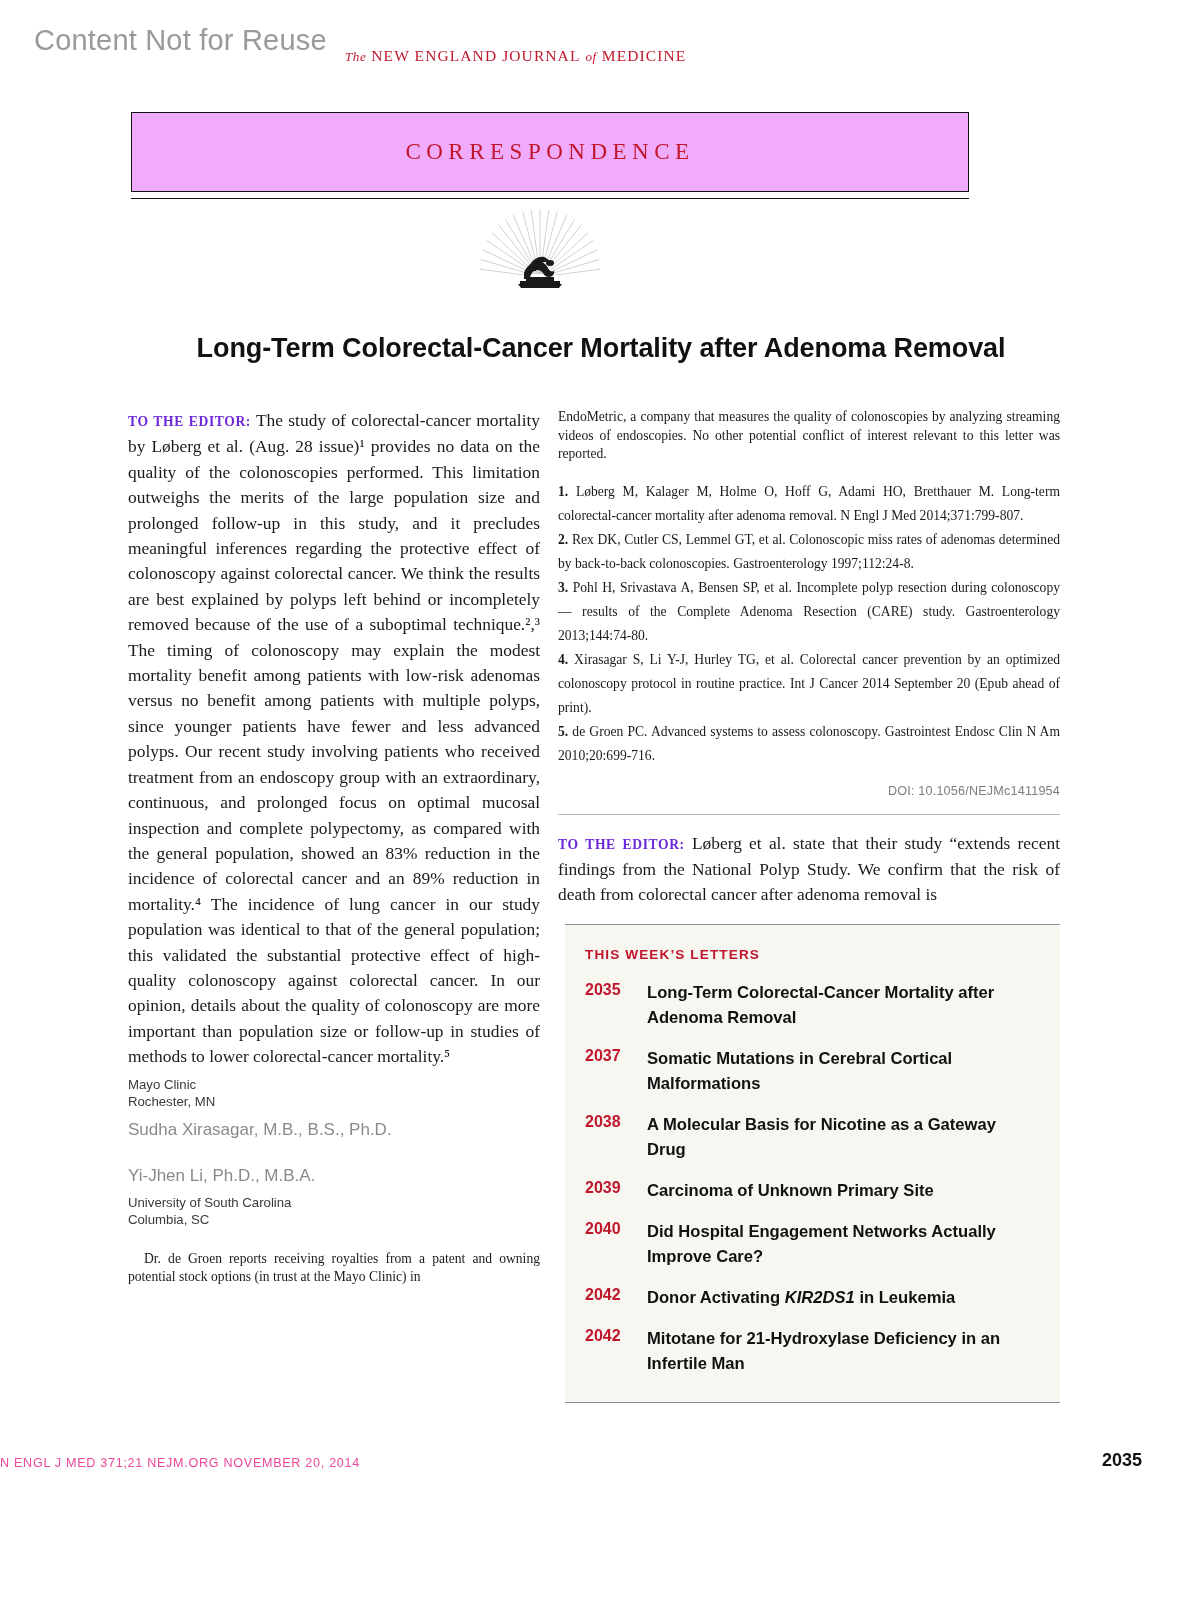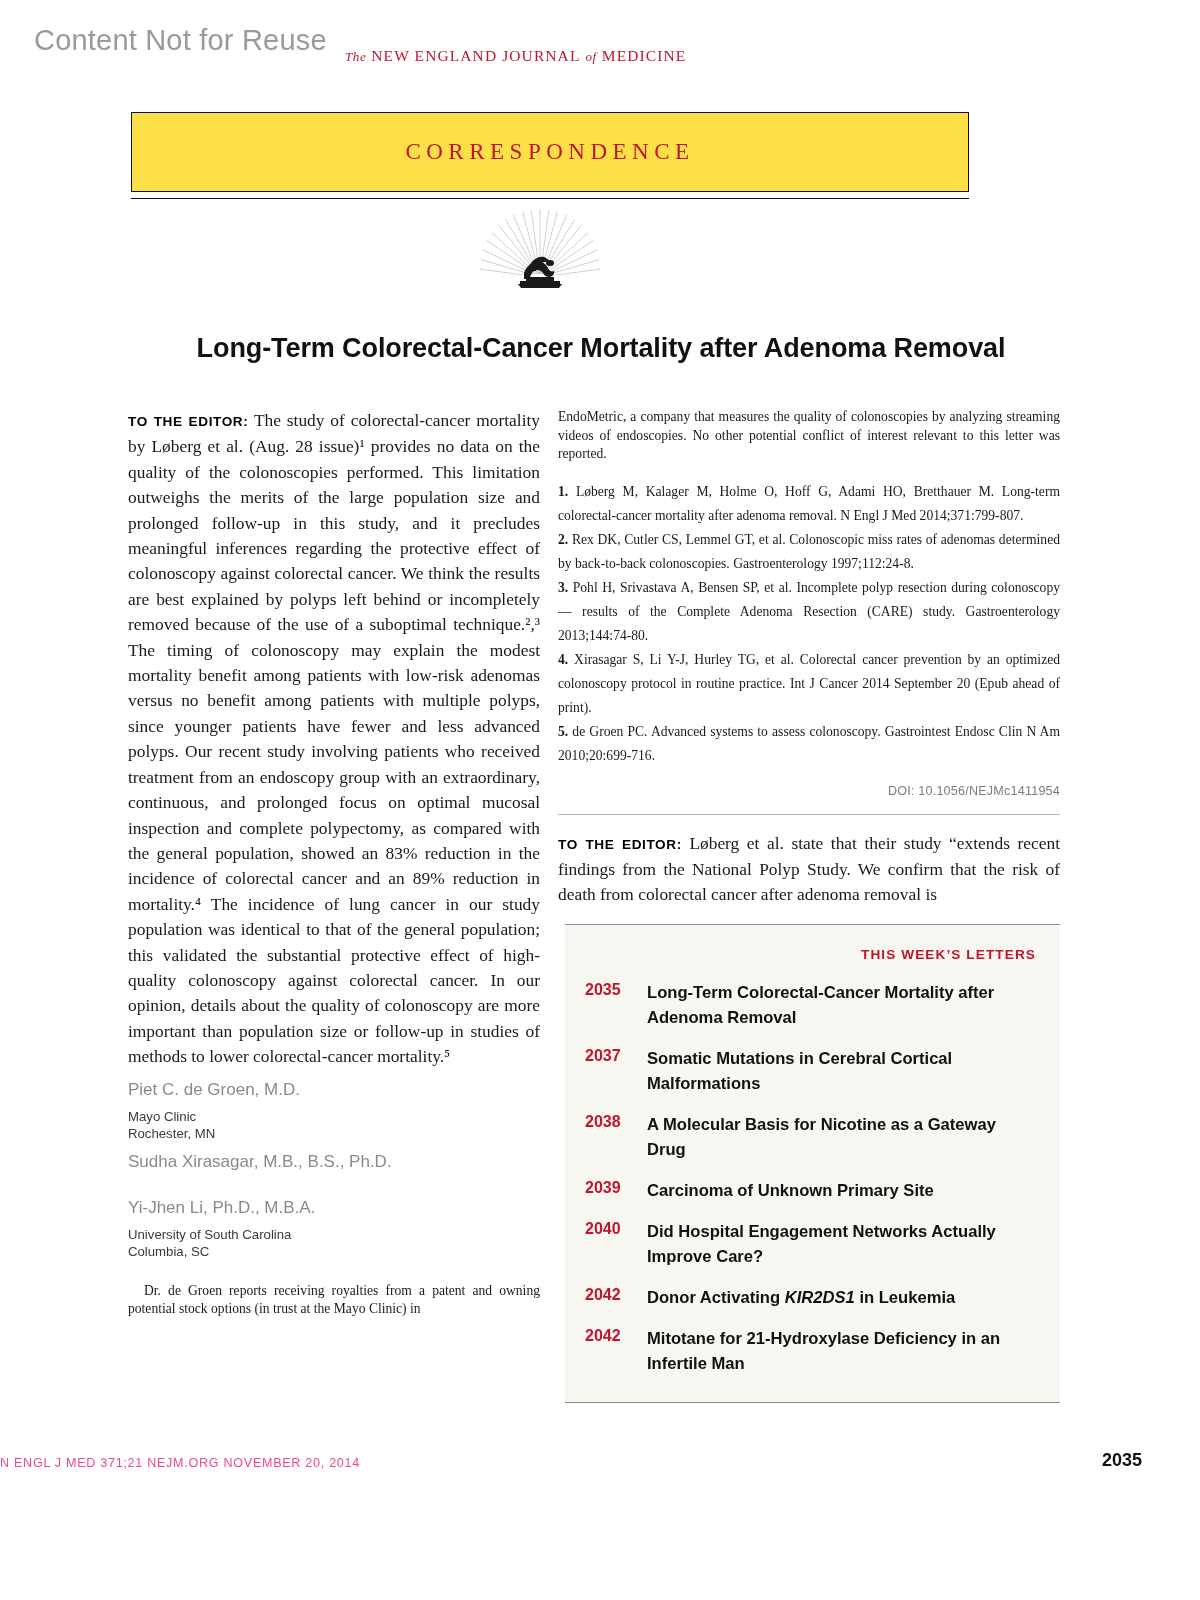--- a/index.html
+++ b/index.html
@@ -53,21 +53,21 @@
 
   
   .banner-wrap {
     position: absolute;
     left: 131px;
     top: 112px;
     width: 838px;
   }
   .banner {
     border: 1.6px solid #111;
-    background: #fde047;
+    background: #f0abfc;
     height: 80px;
     box-sizing: border-box;
     display: flex;
     align-items: center;
     justify-content: center;
   }
   .banner-title {
     font-family: "Liberation Serif", serif;
     font-size: 23px;
     color: #c0162c;
@@ -123,25 +123,25 @@
 
   .body-text {
     font-family: "Liberation Serif", serif;
     font-size: 17.4px;
     line-height: 25.4px;
     text-align: justify;
     text-justify: inter-word;
     hyphens: manual;
   }
   .lead {
-    font-family: Liberation Sans, sans-serif;
+    font-family: Liberation Serif, serif;
     font-weight: bold;
     font-size: 13.6px;
     letter-spacing: 0.6px;
-    color: #000000;
+    color: #6d28d9;
     text-transform: uppercase;
   }
 
   .author {
     font-family: "Liberation Sans", sans-serif;
     font-size: 17px;
     color: #8a8a8a;
     line-height: 24px;
     margin-top: 8px;
   }
@@ -202,21 +202,21 @@
     left: 565px;
     top: 924px;
     width: 495px;
     background: #f7f6f1;
     border-top: 1.3px solid #8e8e8e;
     border-bottom: 1.3px solid #8e8e8e;
     box-sizing: border-box;
     padding: 22px 24px 26px 20px;
   }
   .twl-title {
-    text-align: right;
+    text-align: left;
     font-family: "Liberation Sans", sans-serif;
     font-weight: bold;
     font-size: 13.6px;
     letter-spacing: 1.1px;
     color: #c0162c;
     text-transform: uppercase;
     margin-bottom: 18px;
   }
   .twl-row {
     display: flex;
@@ -334,21 +334,20 @@
     </svg>
   </div>
 
   <div class="article-title">Long-Term Colorectal-Cancer Mortality after Adenoma Removal</div>
 
   <div class="col col-left">
     <div class="body-text">
       <span class="lead">To the Editor:</span><span> The study of colorectal-cancer mortality by Løberg et al. (Aug. 28 issue)¹ provides no data on the quality of the colonoscopies performed. This limitation outweighs the merits of the large population size and prolonged follow-up in this study, and it precludes meaningful inferences regarding the protective effect of colonoscopy against colorectal cancer. We think the results are best explained by polyps left behind or incompletely removed because of the use of a suboptimal technique.²,³ The timing of colonoscopy may explain the modest mortality benefit among patients with low-risk adenomas versus no benefit among patients with multiple polyps, since younger patients have fewer and less advanced polyps. Our recent study involving patients who received treatment from an endoscopy group with an extraordinary, continuous, and prolonged focus on optimal mucosal inspection and complete polypectomy, as compared with the general population, showed an 83% reduction in the incidence of colorectal cancer and an 89% reduction in mortality.⁴ The incidence of lung cancer in our study population was identical to that of the general population; this validated the substantial protective effect of high-quality colonoscopy against colorectal cancer. In our opinion, details about the quality of colonoscopy are more important than population size or follow-up in studies of methods to lower colorectal-cancer mortality.⁵</span>
     </div>
 
-    <div class="author">Piet C. de Groen, M.D.</div>
     <div class="affil">
       <div>Mayo Clinic</div>
       <div>Rochester, MN</div>
     </div>
 
     <div class="author">Sudha Xirasagar, M.B., B.S., Ph.D.</div>
     <div class="author author-2">Yi-Jhen Li, Ph.D., M.B.A.</div>
     <div class="affil">
       <div>University of South Carolina</div>
       <div>Columbia, SC</div>

